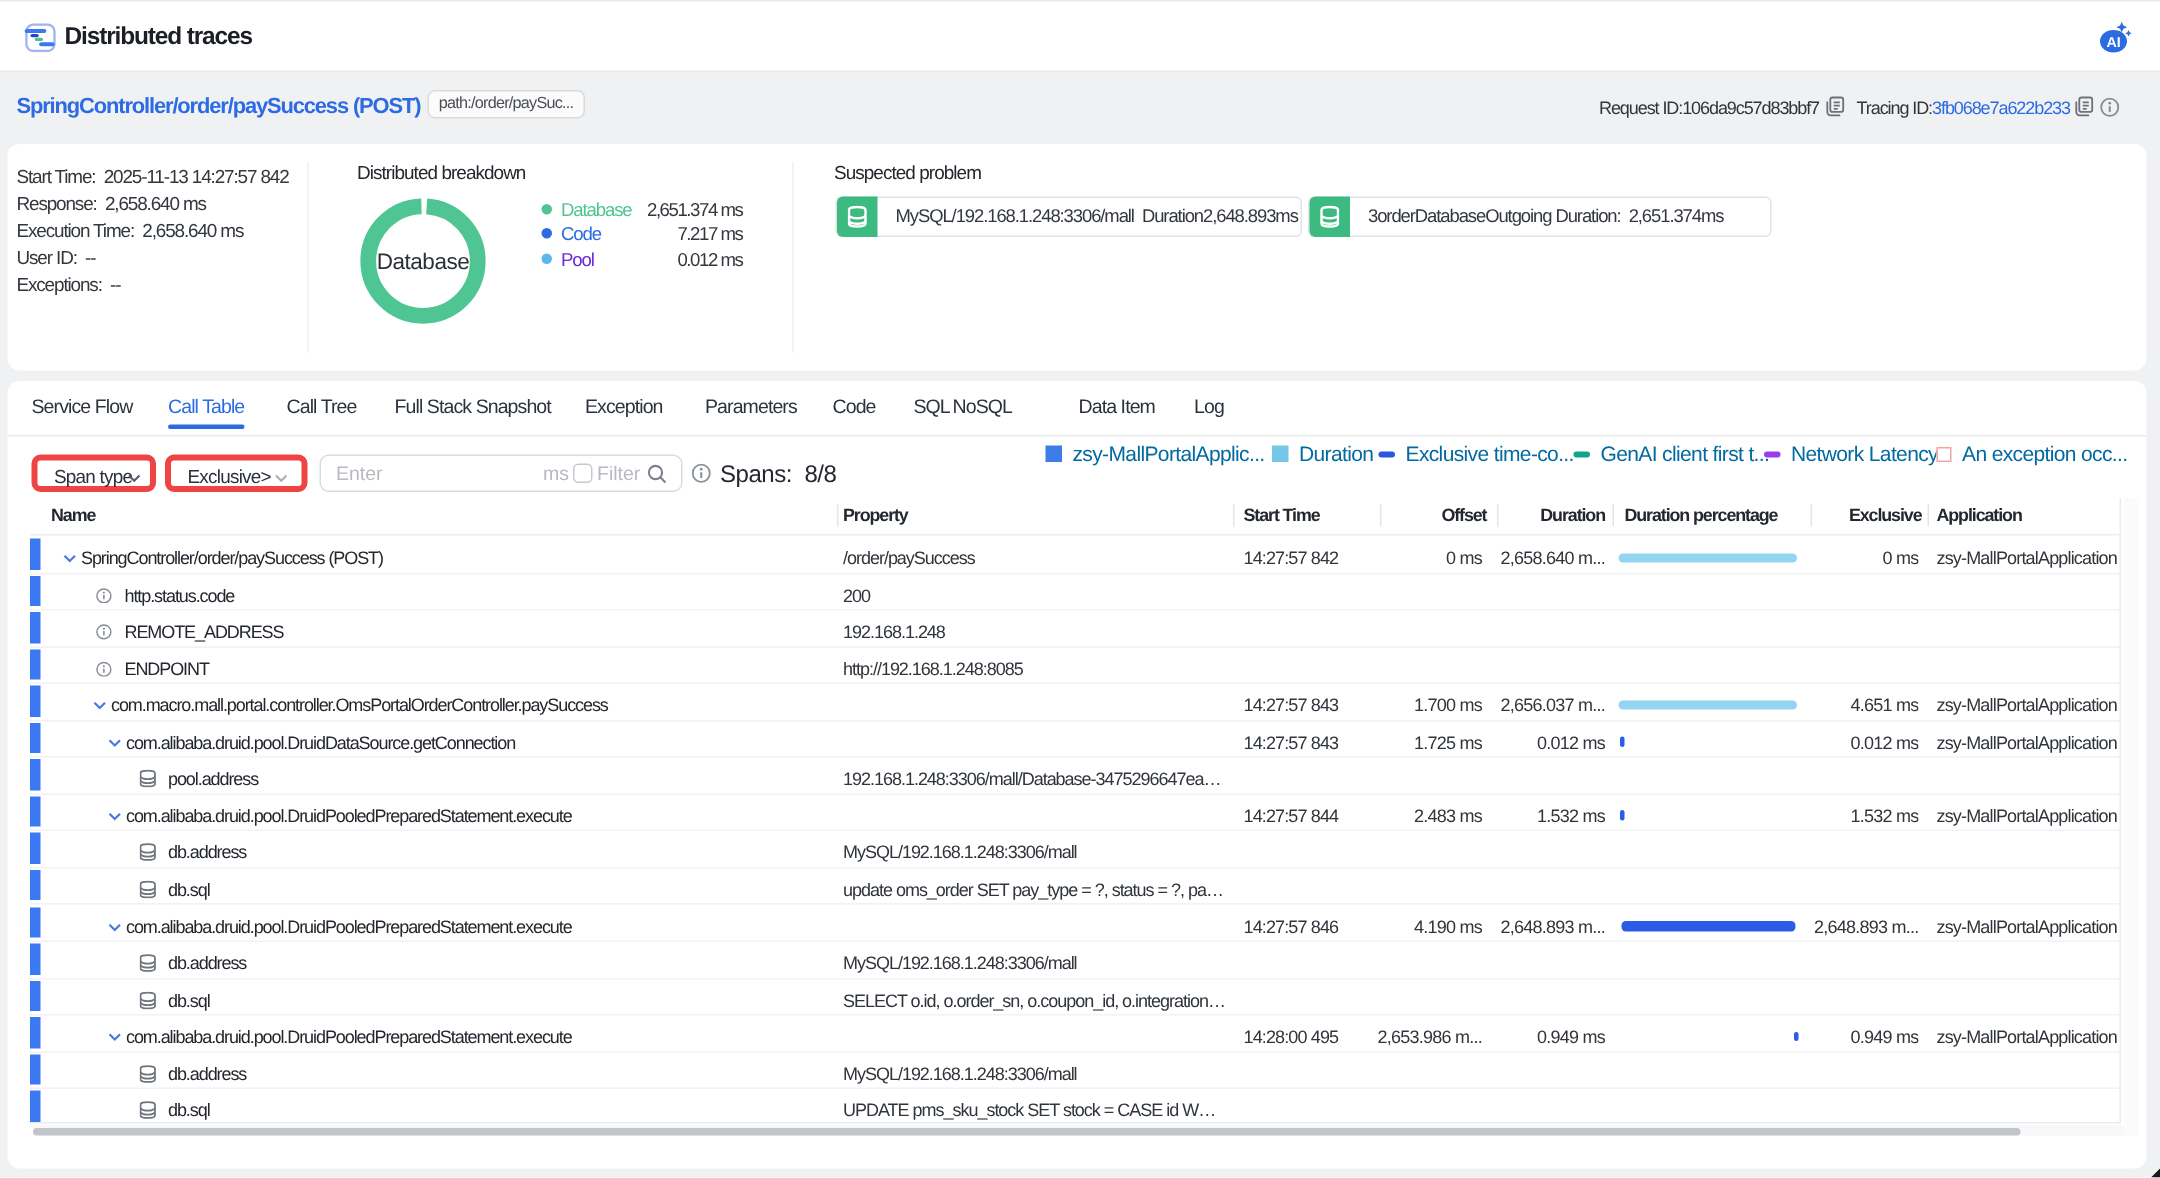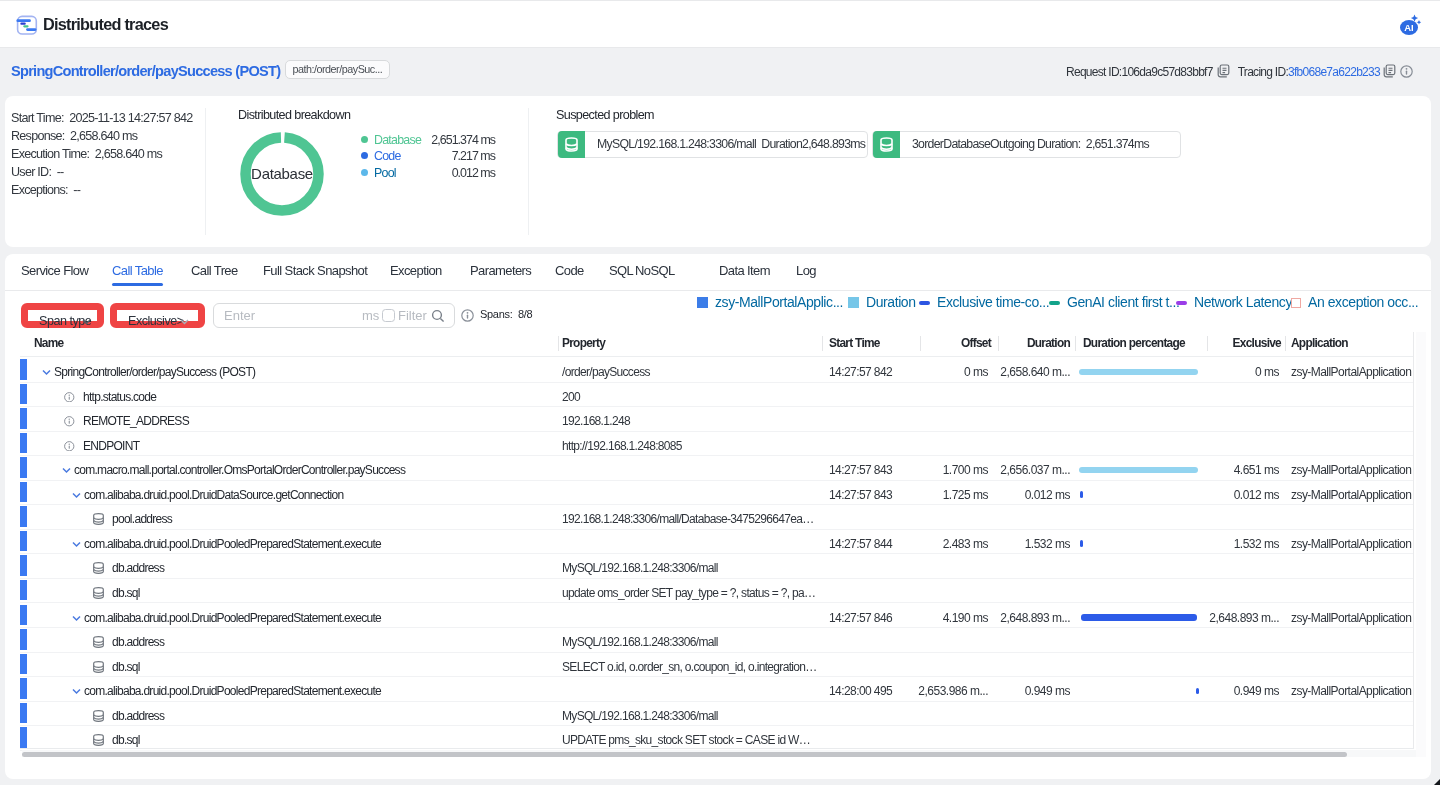--- a/index.html
+++ b/index.html
@@ -30,24 +30,24 @@
 .sbox .tx { position:absolute; left:27px; right:0; top:0; height:25px; line-height:25px; text-align:left; font-size:12.3px; color:#33383f; letter-spacing:-0.72px; white-space:nowrap;margin-left:12px; }
 
 
 #card2 { position:absolute; left:5px; top:254px; width:1426px; height:525px; background:#fff; border-radius:8px; }
 #tabs { position:absolute; left:0; top:0; width:100%; height:37px; border-bottom:1px solid #e9eaec; }
 .tab { position:absolute; top:9px; font-size:13px; color:#2b323c; letter-spacing:-0.6px; }
 .tab.active { color:#2d6be2; font-weight:400; }
 .tab.active::after { content:""; position:absolute; left:0; right:0; bottom:-7.5px; height:3px; background:#2d6be2; border-radius:2px; }
 
 
-.tbtn { position:absolute; top:49px; height:25px; border:7px solid #ef4444; border-radius:6px; background:#fff; font-size:12.6px; color:#2b323c; line-height:23px; letter-spacing:-0.5px; }
+.tbtn { position:absolute; top:49px; height:25px; border:4px solid #ef4444; border-radius:6px; background:#fff; font-size:12.6px; color:#2b323c; line-height:23px; letter-spacing:-0.5px; }
 #inputgrp { position:absolute; left:208px; top:49px; width:242px; height:25px; border:1px solid #d9dbdd; border-radius:6px; background:#fff; }
 .ph { color:#b7bbc1; font-size:13px; }
-#spanstat { position:absolute; left:475px; top:54px; font-size:11px; color:#23272e; letter-spacing:-0.3px; }
+#spanstat { position:absolute; left:475px; top:54px; font-size:16px; color:#23272e; letter-spacing:-0.3px; }
 
 
 .cleg { position:absolute; top:40px; font-size:14px; color:#0369a1; letter-spacing:-0.42px; white-space:nowrap; }
 .cleg .sq { display:inline-block; width:11px; height:11px; margin-right:7px; vertical-align:-1px; }
 .cleg .dash { display:inline-block; width:11px; height:4.5px; border-radius:2px; margin-right:7px; vertical-align:2px; }
 
 
 #thead { position:absolute; left:15px; top:78px; width:1393px; height:25px; border-bottom:1px solid #eceef0; }
 #thead .hc { position:absolute; top:0; height:24px; line-height:23px; font-size:11.9px; font-weight:700; color:#23272e; letter-spacing:-0.72px; }
 #thead .hsep { position:absolute; top:4px; height:15px; width:1px; background:#e4e5e7; }
@@ -118,21 +118,21 @@
   <div class="paneltitle" style="left:233px">Distributed breakdown</div>
   <div class="paneltitle" style="left:551px">Suspected problem</div>
 
   <svg class="abs" style="left:229px;top:30px" width="96" height="96" viewBox="0 0 96 96">
     <circle cx="48" cy="48" r="36.5" fill="none" stroke="#4fc593" stroke-width="10.5" stroke-dasharray="225.4 4" stroke-dashoffset="-2.5" transform="rotate(-90 48 48)"></circle>
     <text x="48" y="53" font-size="15" fill="#2b2f36" text-anchor="middle" letter-spacing="-0.3">Database</text>
   </svg>
 
   <div class="legrow" style="left:356px;top:36.5px;color:#4fc593"><span class="dot" style="background:#4fc593"></span>Database</div>
   <div class="legrow" style="left:356px;top:53px;color:#2d6be2"><span class="dot" style="background:#2d6be2"></span>Code</div>
-  <div class="legrow" style="left:356px;top:69.5px;color:#0369a1"><span class="dot" style="background:#5cb8ea"></span>Pool</div>
+  <div class="legrow" style="left:356px;top:69.5px;color:#6d28d9"><span class="dot" style="background:#5cb8ea"></span>Pool</div>
   <div class="legval" style="left:420px;top:36.5px;width:70px">2,651.374 ms</div>
   <div class="legval" style="left:420px;top:53px;width:70px">7.217 ms</div>
   <div class="legval" style="left:420px;top:69.5px;width:70px">0.012 ms</div>
 
   <div class="sbox" style="left:552px;width:311px">
     <div class="ic">
       <svg style="position:absolute;left:7px;top:6px" width="13" height="15" viewBox="0 0 13 15">
         <path d="M1 3 q0 -2 5.5 -2 q5.5 0 5.5 2 v9 q0 2 -5.5 2 q-5.5 0 -5.5 -2 z" fill="none" stroke="#fff" stroke-width="1.6"></path>
         <path d="M1 6.9 q1.5 1.6 5.5 1.6 q4 0 5.5 -1.6 M1 10.6 q1.5 1.6 5.5 1.6 q4 0 5.5 -1.6" fill="none" stroke="#fff" stroke-width="1.6"></path>
       </svg>

